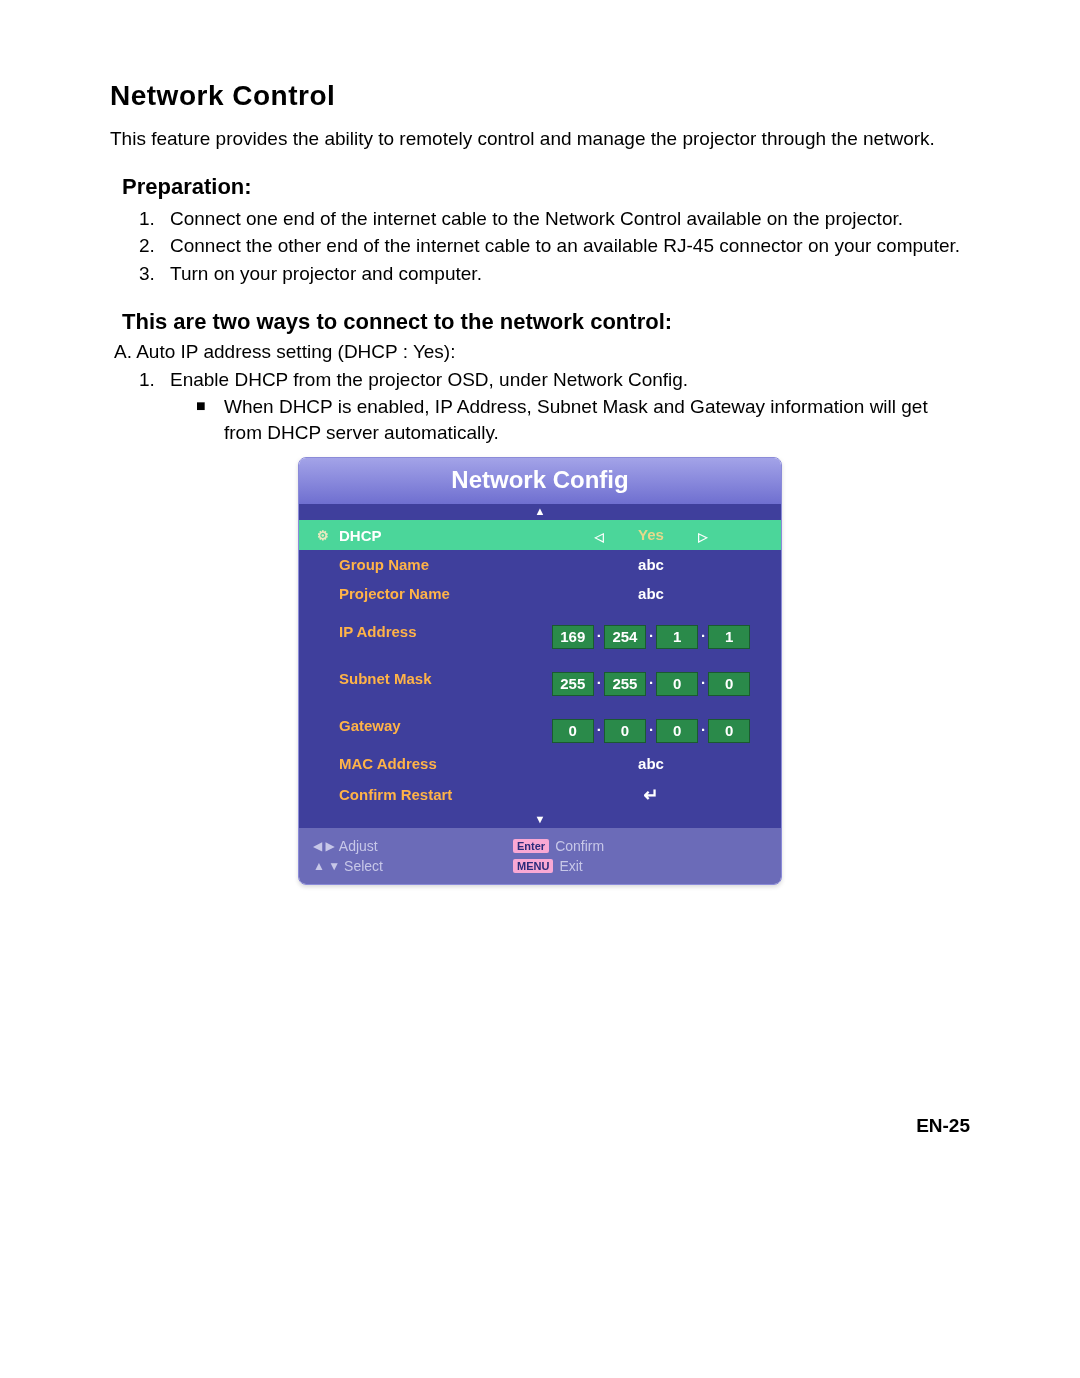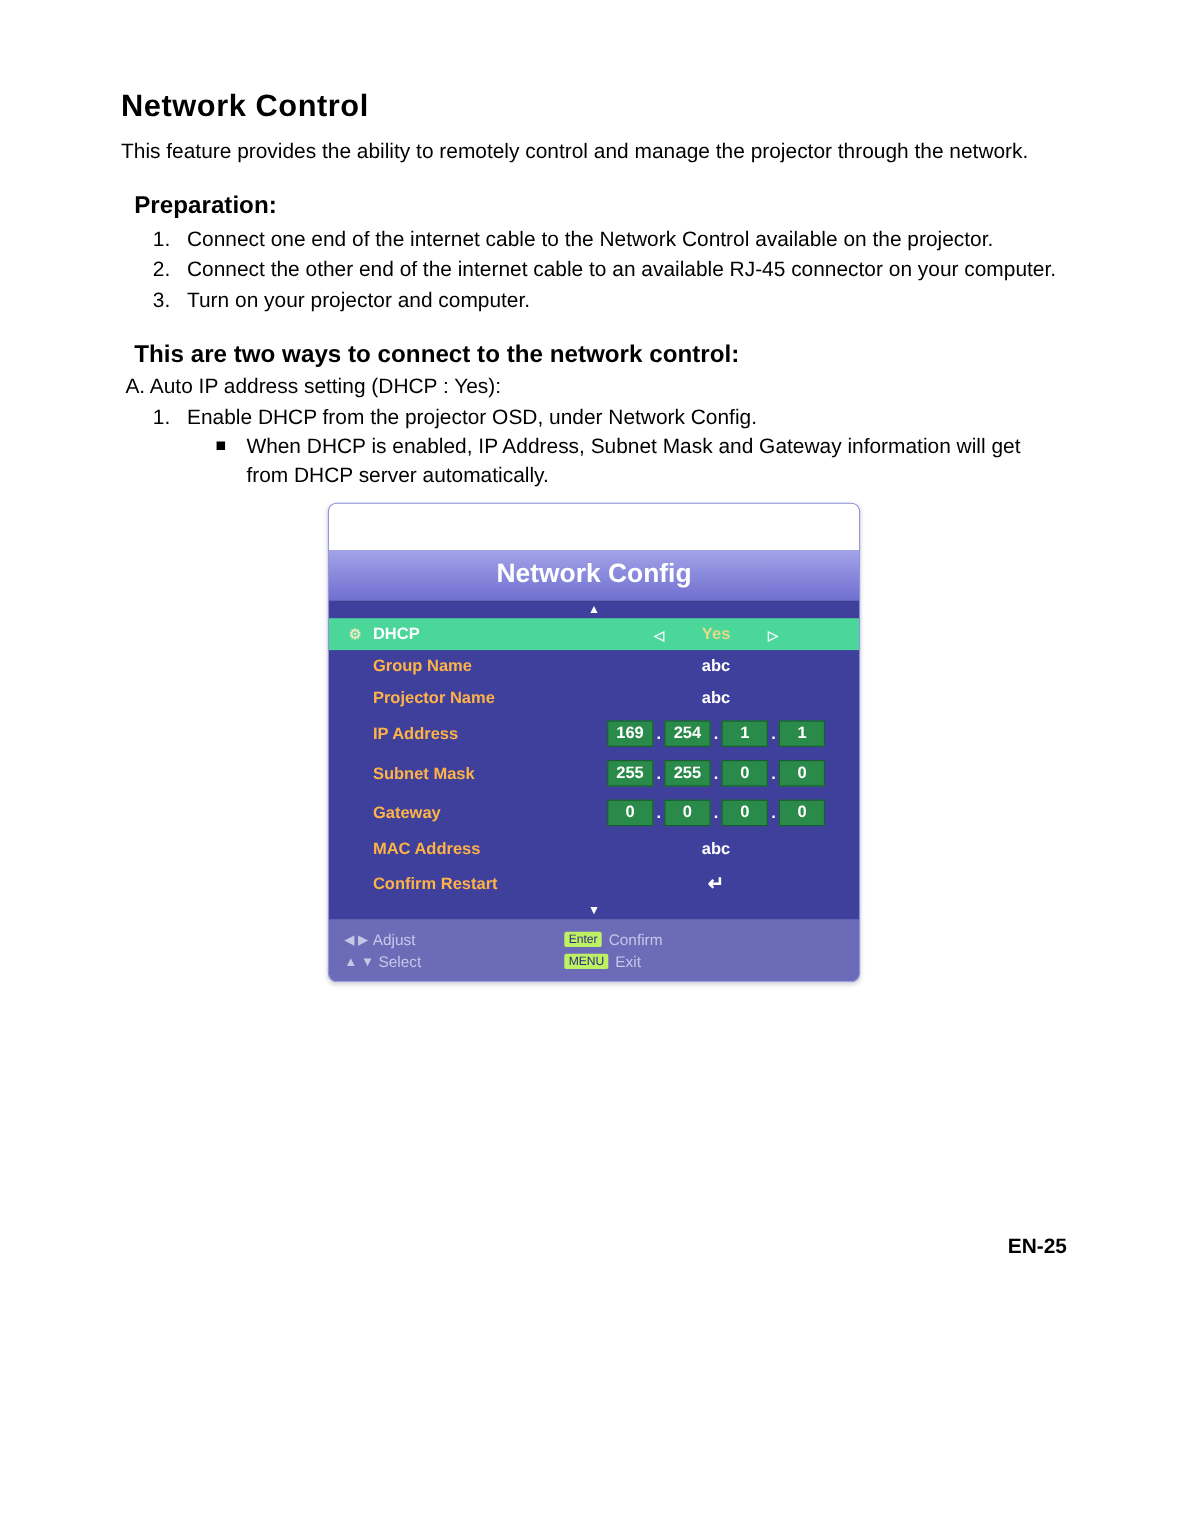--- a/index.html
+++ b/index.html
@@ -67,21 +67,20 @@
     font-family: Arial, sans-serif;
     box-shadow: 0 2px 4px rgba(0,0,0,0.15);
   }
   .osd-title {
     background: linear-gradient(#a3a3e8, #6f6fd0);
     color: #fff;
     text-align: center;
     font-size: 24px;
     font-weight: bold;
     padding: 8px 0 10px 0;
-    margin-top: 42px;
   }
   .osd-body {
     background: #3f3f9c;
     padding: 0;
   }
   .scroll-bar {
     background: #3f3f9c;
     text-align: center;
     color: #fff;
     font-size: 12px;
@@ -114,20 +113,21 @@
   .octet {
     background: #2a8a4a;
     color: #fff;
     width: 40px;
     height: 22px;
     line-height: 22px;
     text-align: center;
     font-weight: bold;
     border: 1px solid #1a5a30;
     font-size: 15px;
+    margin-top: 11px;
   }
   .dot {
     color: #fff;
     padding: 0 3px;
     font-weight: bold;
   }
   .enter-icon {
     color: #fff;
     font-size: 18px;
     font-weight: bold;
@@ -143,24 +143,24 @@
   .hl-val { color: #e5d98b; display: inline-block; min-width: 30px; }
   .osd-footer {
     background: #6b6bb8;
     padding: 6px 14px 10px 14px;
     color: #c7c7e8;
     font-size: 14px;
   }
   .foot-row { display: flex; align-items: center; margin-top: 4px; }
   .foot-left { width: 200px; display: flex; align-items: center; gap: 4px; }
   .foot-key {
-    background: #bef264;
+    background: #f9a8d4;
     color: #2a2a7a;
     font-size: 11px;
-    font-weight: normal;
+    font-weight: bold;
     padding: 1px 4px;
     border-radius: 2px;
   }
   .foot-tri {
     color: #c7c7e8;
     font-size: 12px;
   }
   .foot-txt { color: #c7c7e8; }
   .page-num {
     text-align: right;

